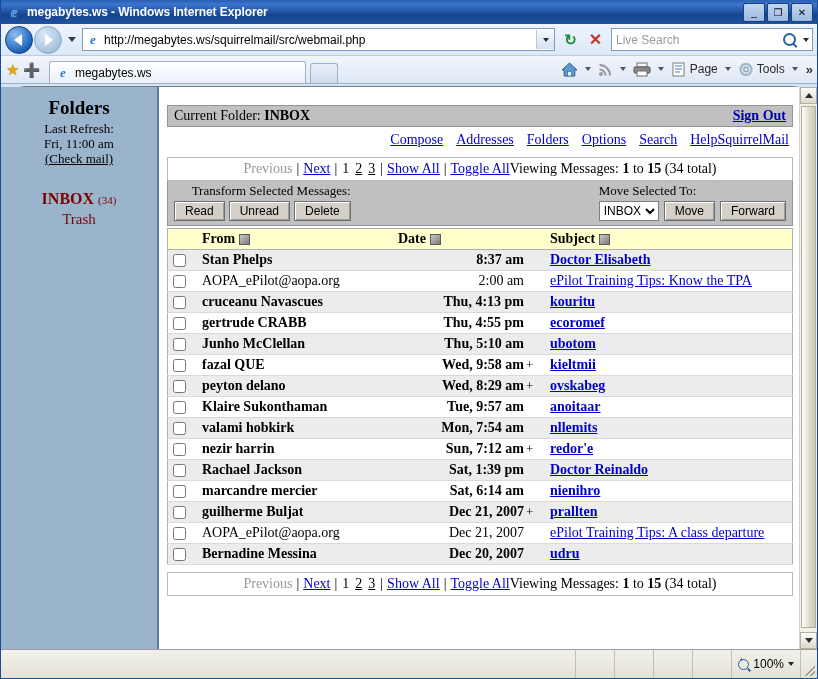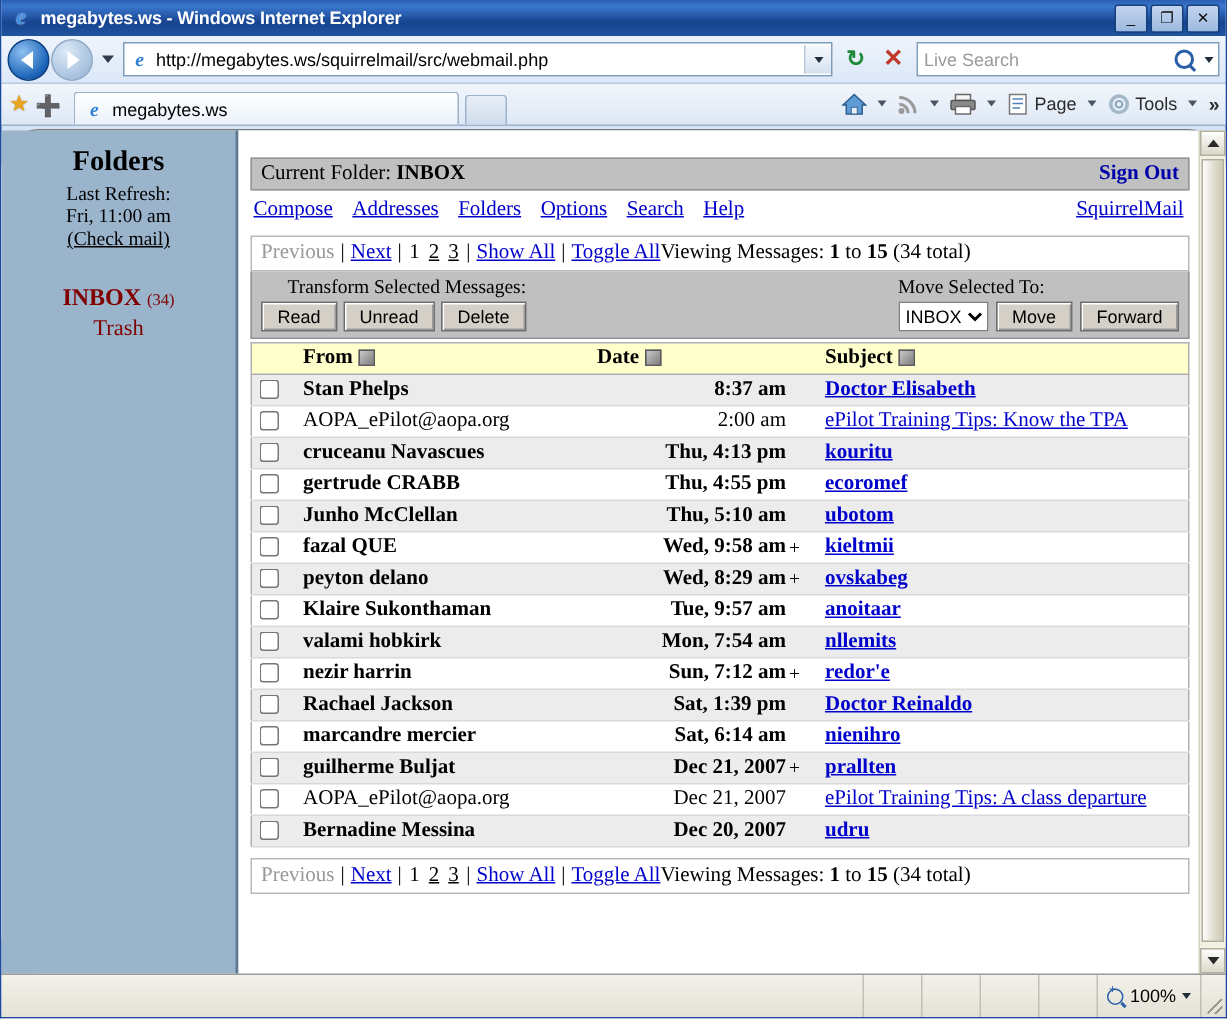--- a/index.html
+++ b/index.html
@@ -282,38 +282,39 @@
   .cf-bar {
     background: #c0c0c0;
     border: 1px solid #949494;
     padding: 2px 6px;
     display:flex; justify-content: space-between; align-items:center;
     font-size: 14px; font-family: "Liberation Serif", serif;
   }
   .cf-bar .cf-label { color:#000; }
   .cf-bar .cf-value { font-weight: bold; }
   .signout {
-    color: #0000aa; font-weight: bold; cursor:pointer;
+    color: #0000aa; font-weight: bold; text-decoration: underline; cursor:pointer;
     font-size: 14px;
   }
   .menu-row {
-    display:flex; justify-content: space-between; align-items:center;
+    display:flex; justify-content: flex-end; align-items:center;
     padding: 5px 4px 2px 2px;
     font-size: 14px;
+    margin-left: 24px;
   }
   .menu-links { display:flex; gap: 13px; }
   .menu-links a, .brand a {
     color: #0000cc; text-decoration: underline; cursor:pointer;
   }
   .brand a { color:#0000cc; }
   .pager-bar {
     border: 1px solid #b9b9b9;
     margin-top: 7px;
     padding: 3px 6px;
-    display:flex; justify-content: flex-start; align-items:center;
+    display:flex; justify-content: center; align-items:center;
     font-size: 14px;
     background: #fff;
   }
   .pager-left { display:flex; align-items:center; gap:4px; white-space: nowrap;}
   .pager-left .disabled { color: #999; }
   .pager-left a { color: #0000cc; text-decoration: underline; cursor:pointer;}
   .pager-left .pg { color:#000; text-decoration:none; margin: 0 1px;}
   .pager-left .pg.lnk { color:#000; text-decoration:underline; cursor:pointer;}
   .sep { color:#000; }
   .viewing { font-size: 14px; white-space: nowrap;}

